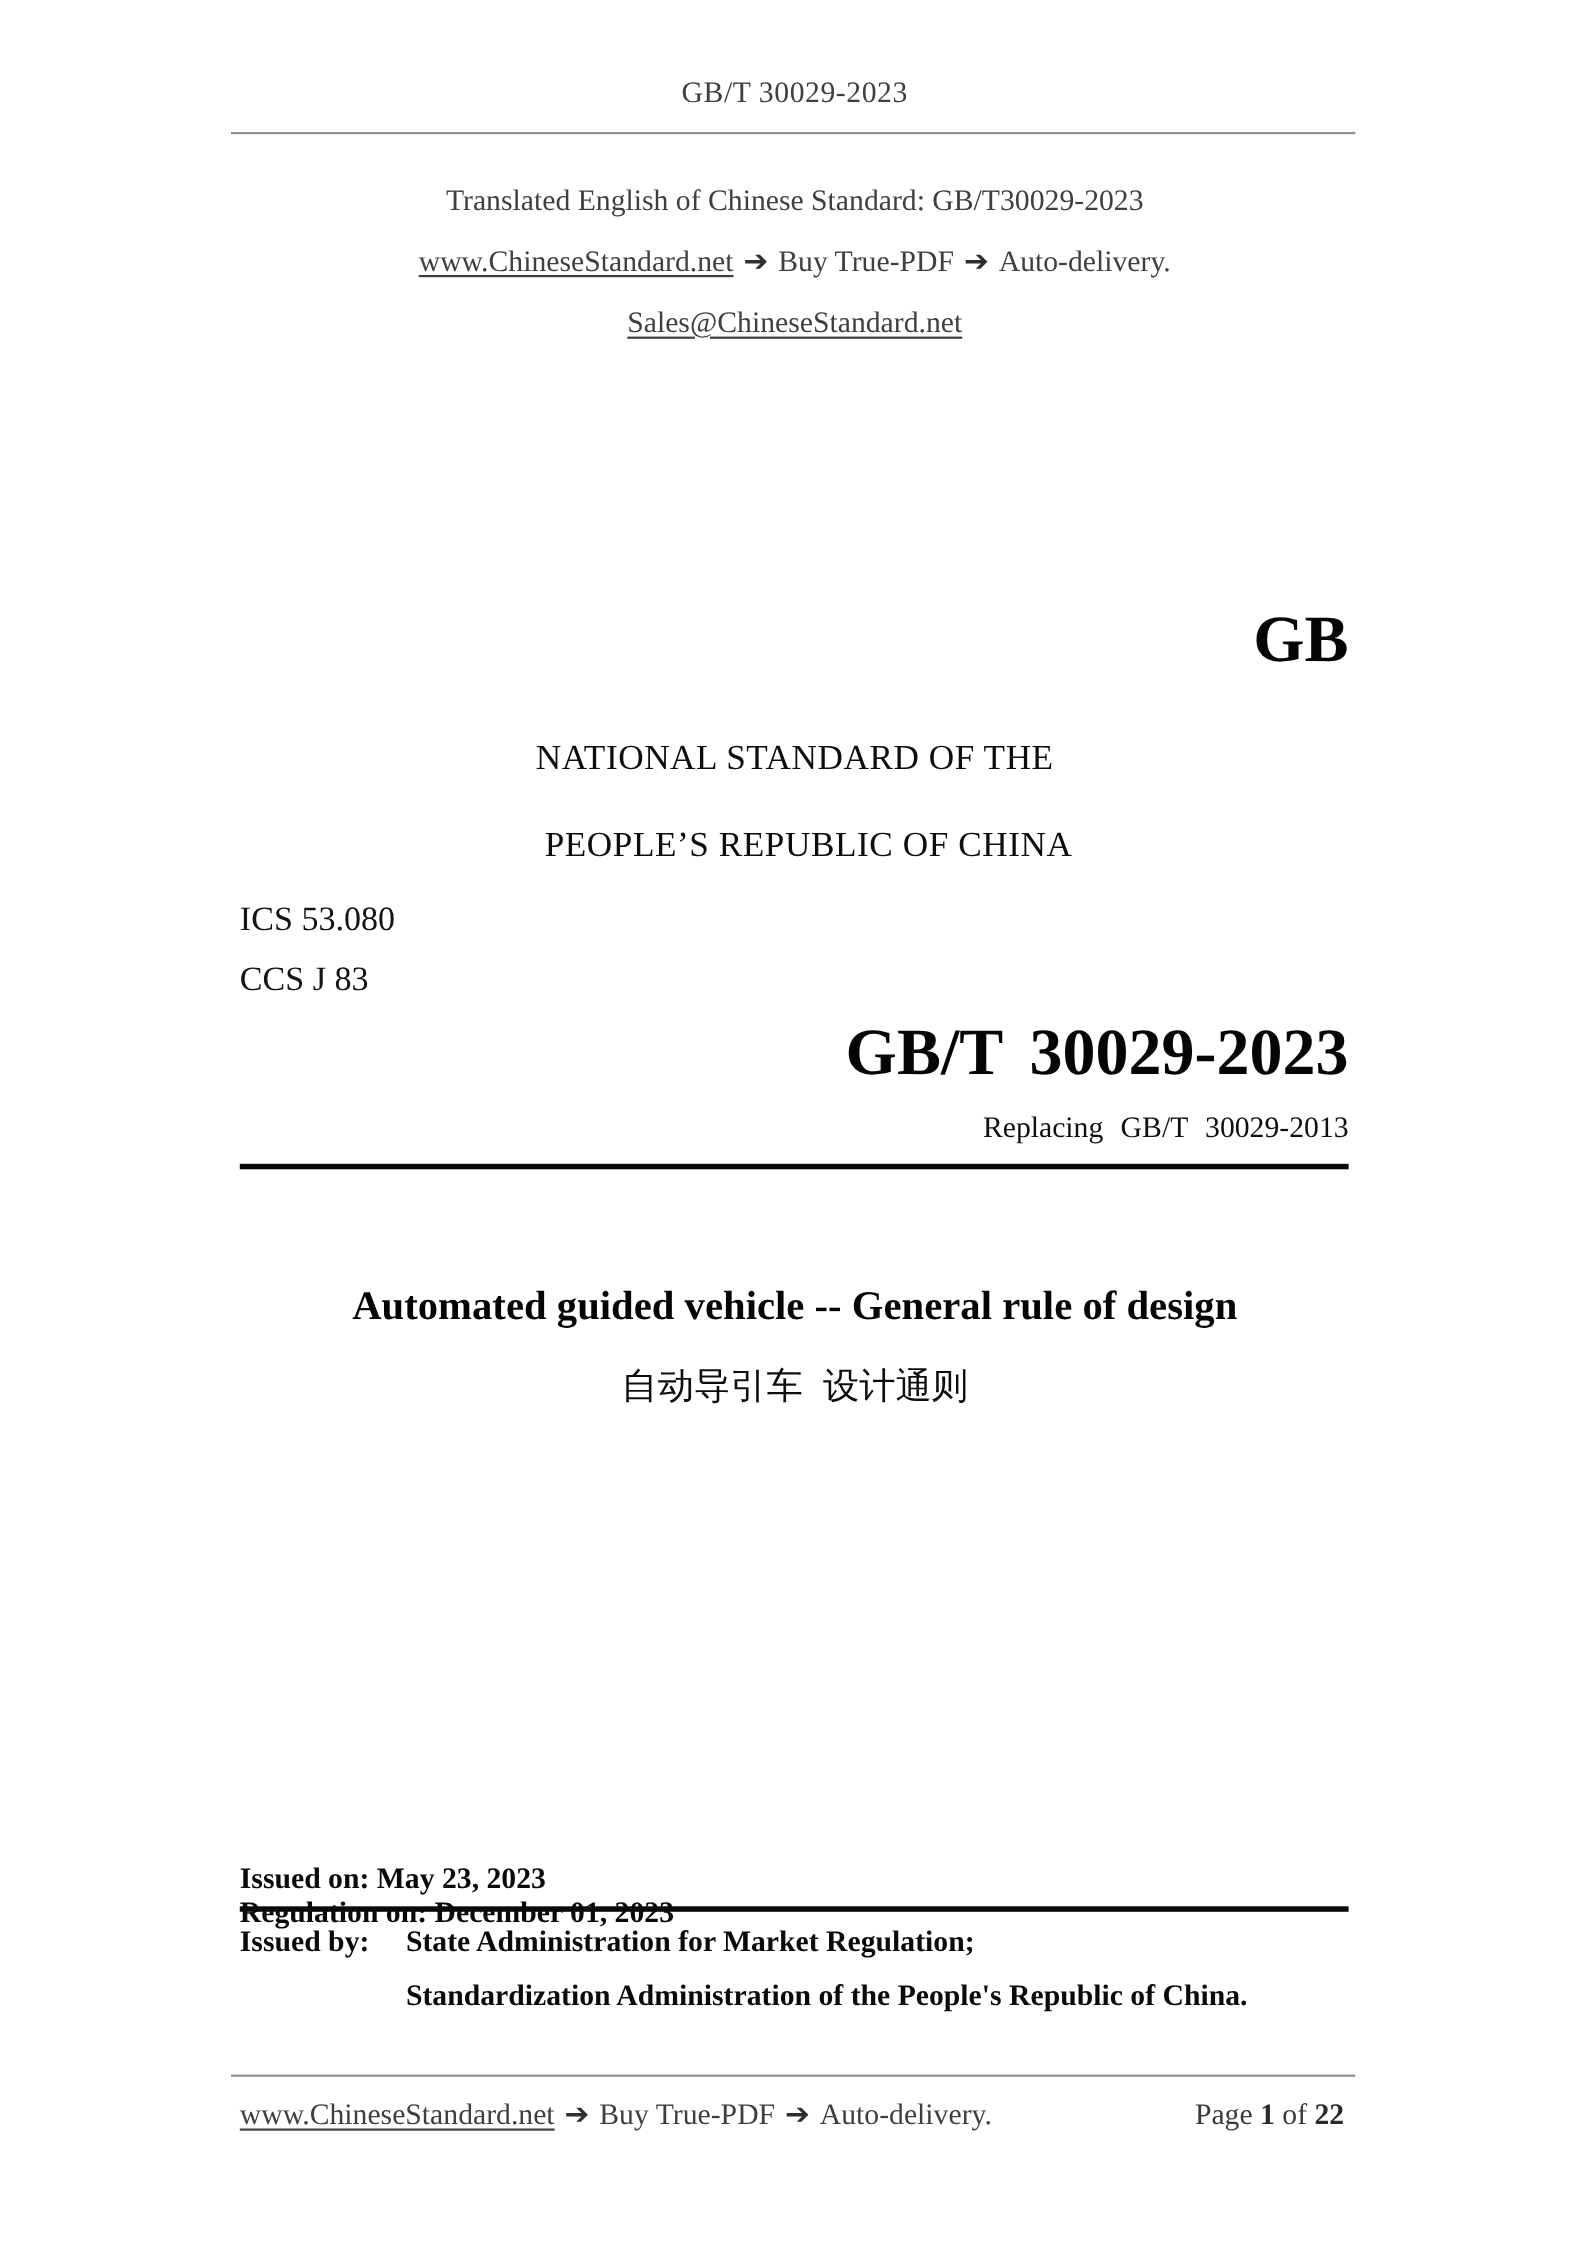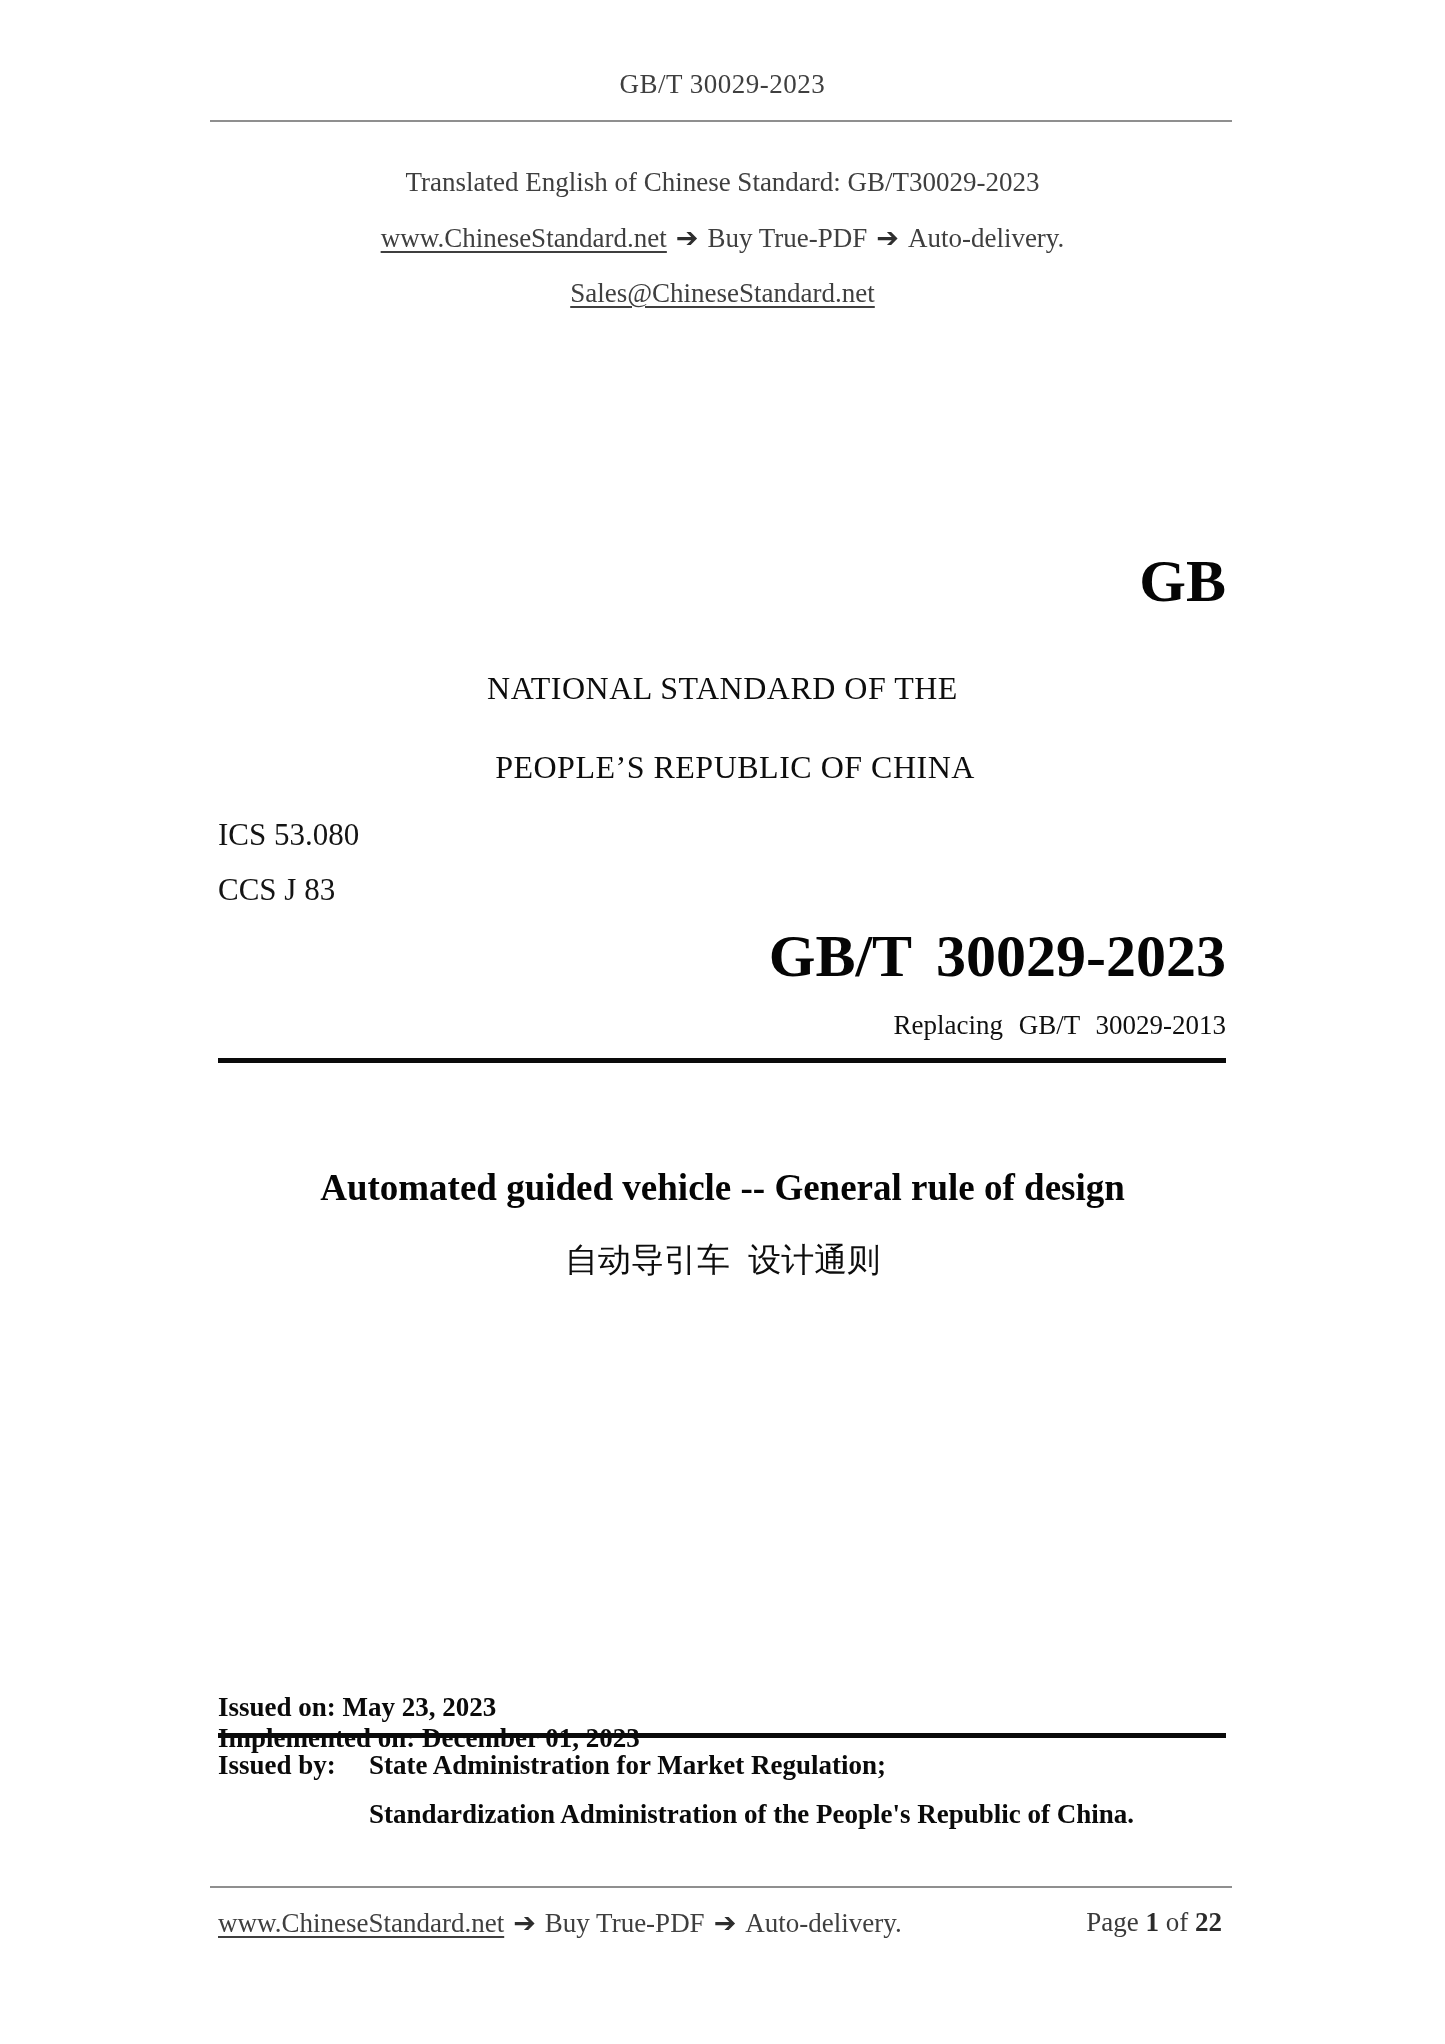--- a/index.html
+++ b/index.html
@@ -146,21 +146,21 @@
   <div class="abs ccs">CCS J 83</div>
   <div class="abs std-num">GB/T 30029-2023</div>
   <div class="abs replacing">Replacing GB/T 30029-2013</div>
   <div class="abs rule-black rule-1"></div>
 
   <h1 class="abs center title-en">Automated guided vehicle -- General rule of design</h1>
   <div class="abs center title-zh">自动导引车 设计通则</div>
 
   <div class="abs issued-row">
     <div><span>Issued on:</span> <span>May 23, 2023</span></div>
-    <div><span>Implemented on:</span> <span>December 01, 2023</span></div>
+    <div><span>Regulation on:</span> <span>December 01, 2023</span></div>
   </div>
   <div class="abs rule-black rule-2"></div>
   <div class="abs issued-by-row">
     <div class="issued-by-label">Issued by:</div>
     <div>
       <div>State Administration for Market Regulation;</div>
       <div>Standardization Administration of the People's Republic of China.</div>
     </div>
   </div>
 

